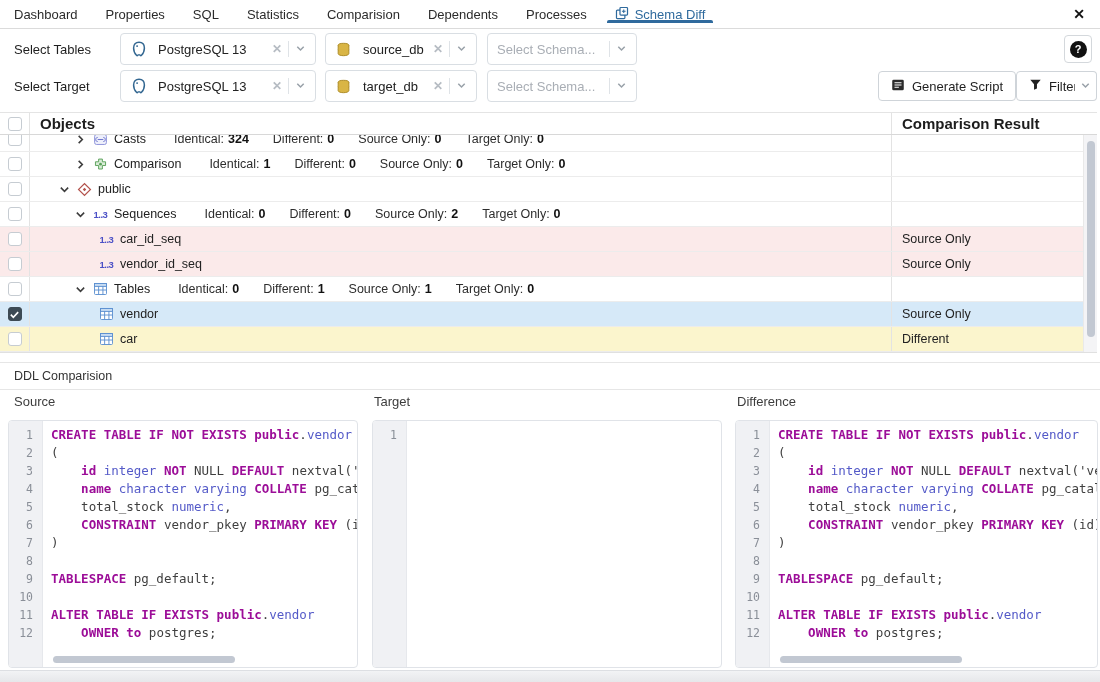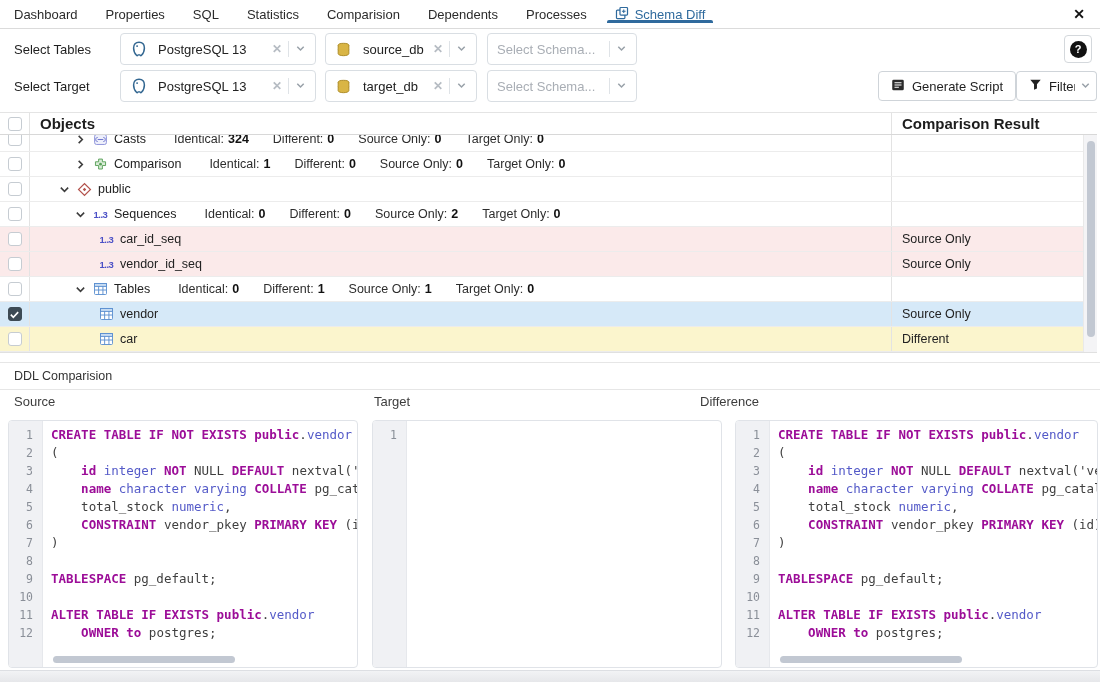--- a/index.html
+++ b/index.html
@@ -411,21 +411,21 @@
     </div>
   </div>
 </div>
 
 <div class="ddl-titlebar">
   <span>DDL Comparision</span>
 </div>
 
 <span class="pane-label" style="left:14px;">Source</span>
 <span class="pane-label" style="left:374px;">Target</span>
-<span class="pane-label" style="left:700px;">Difference</span>
+<span class="pane-label" style="left:737px;">Difference</span>
 
 <div class="pane" style="left:8px;width:350px;">
   <div class="gutter">
       <div>1</div>
       <div>2</div>
       <div>3</div>
       <div>4</div>
       <div>5</div>
       <div>6</div>
       <div>7</div>

